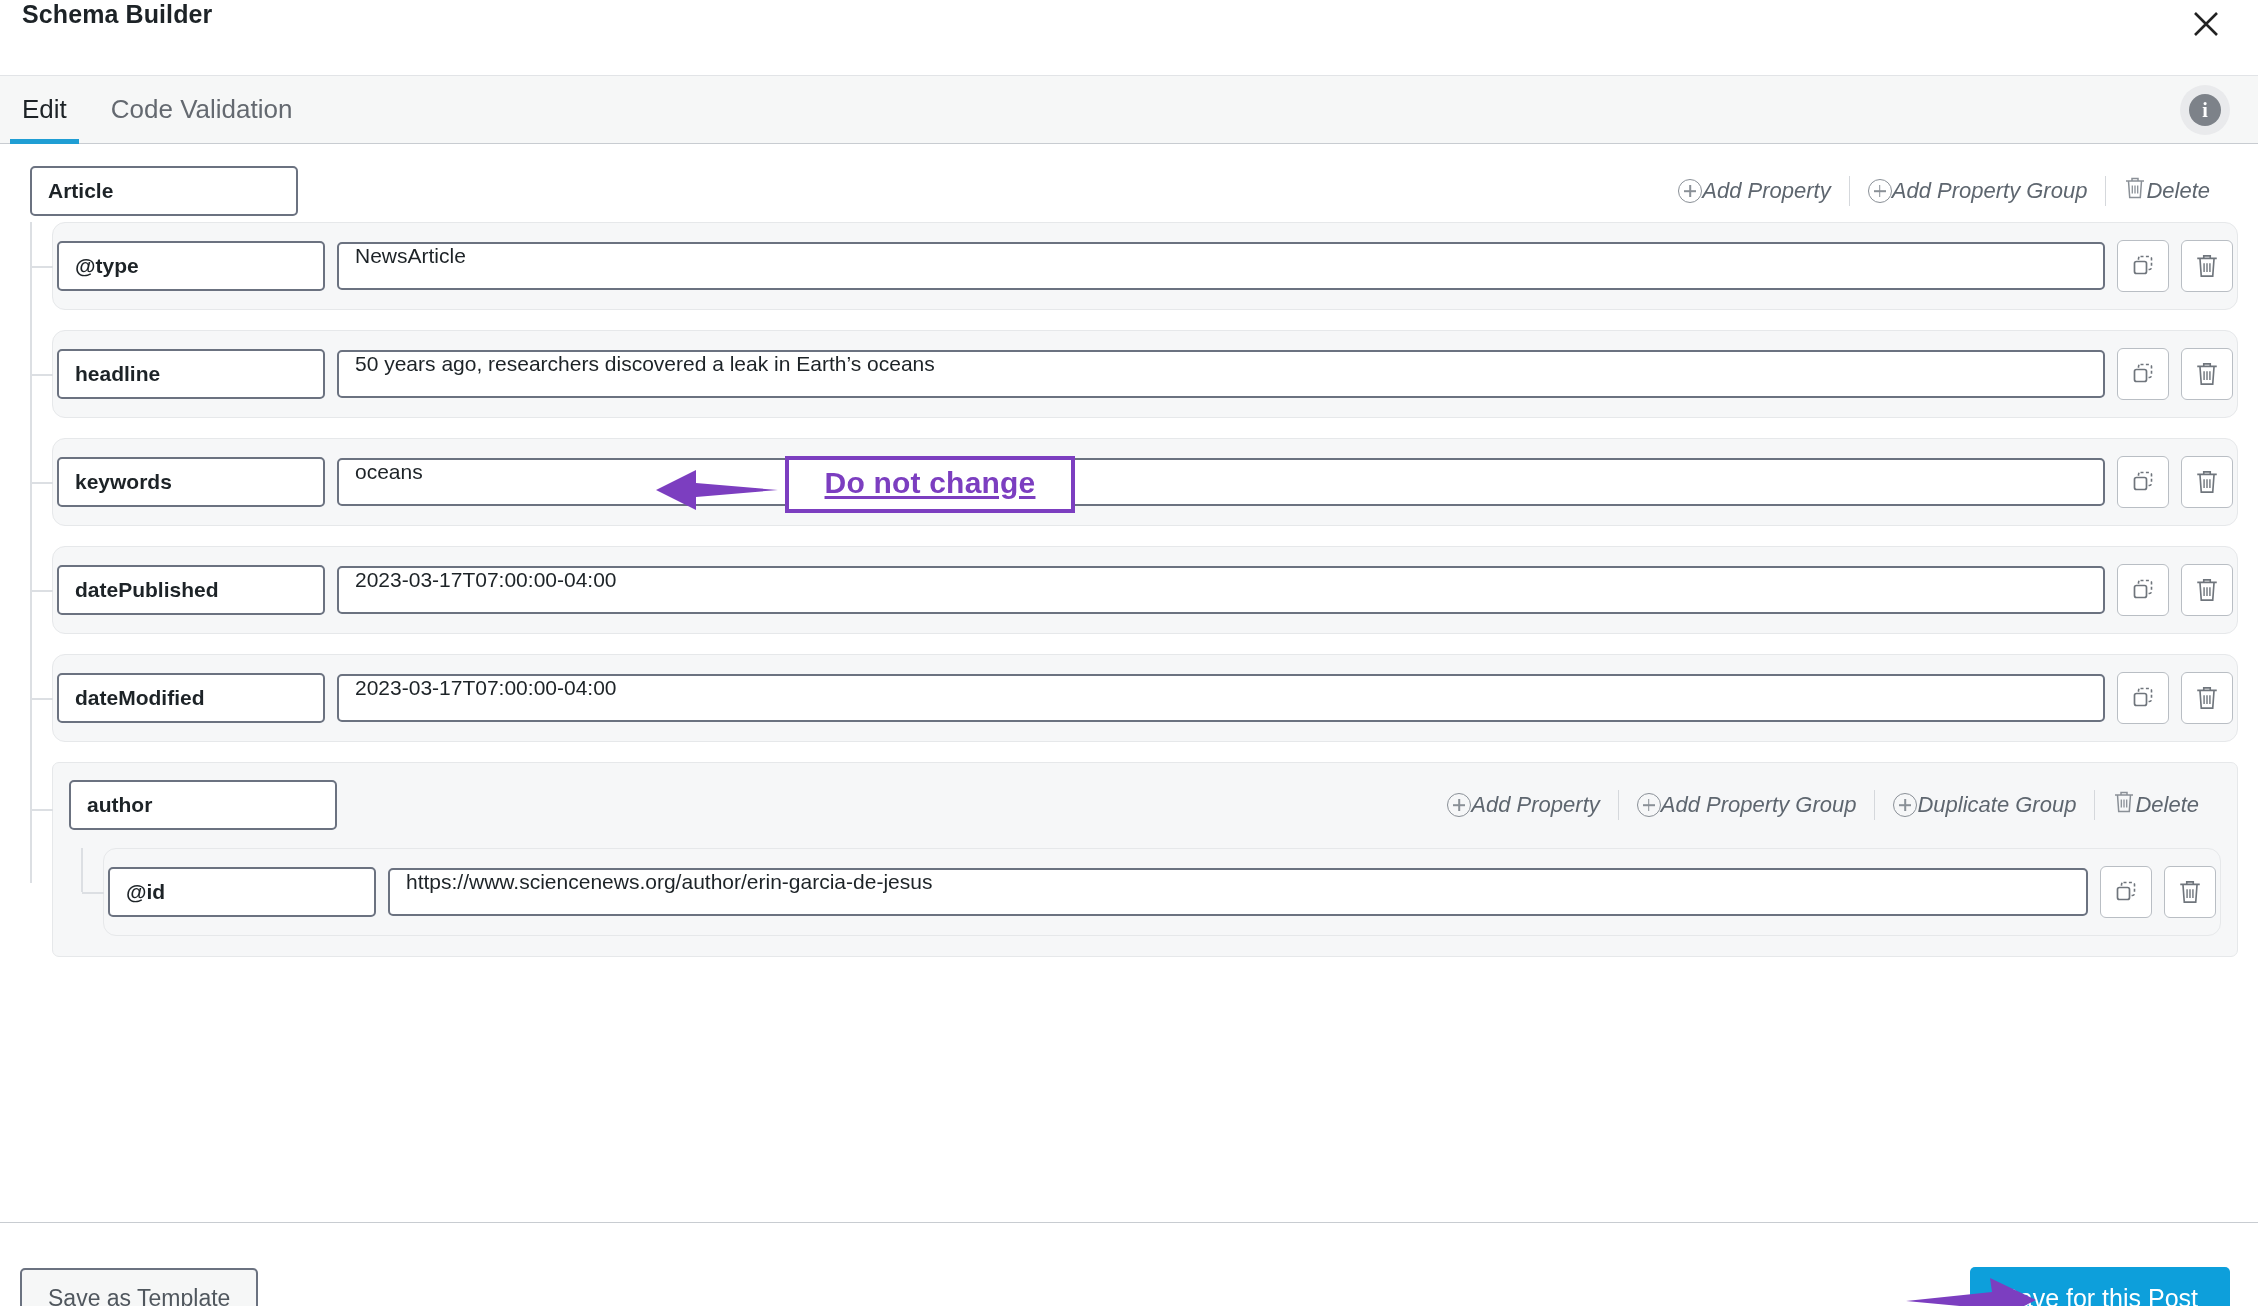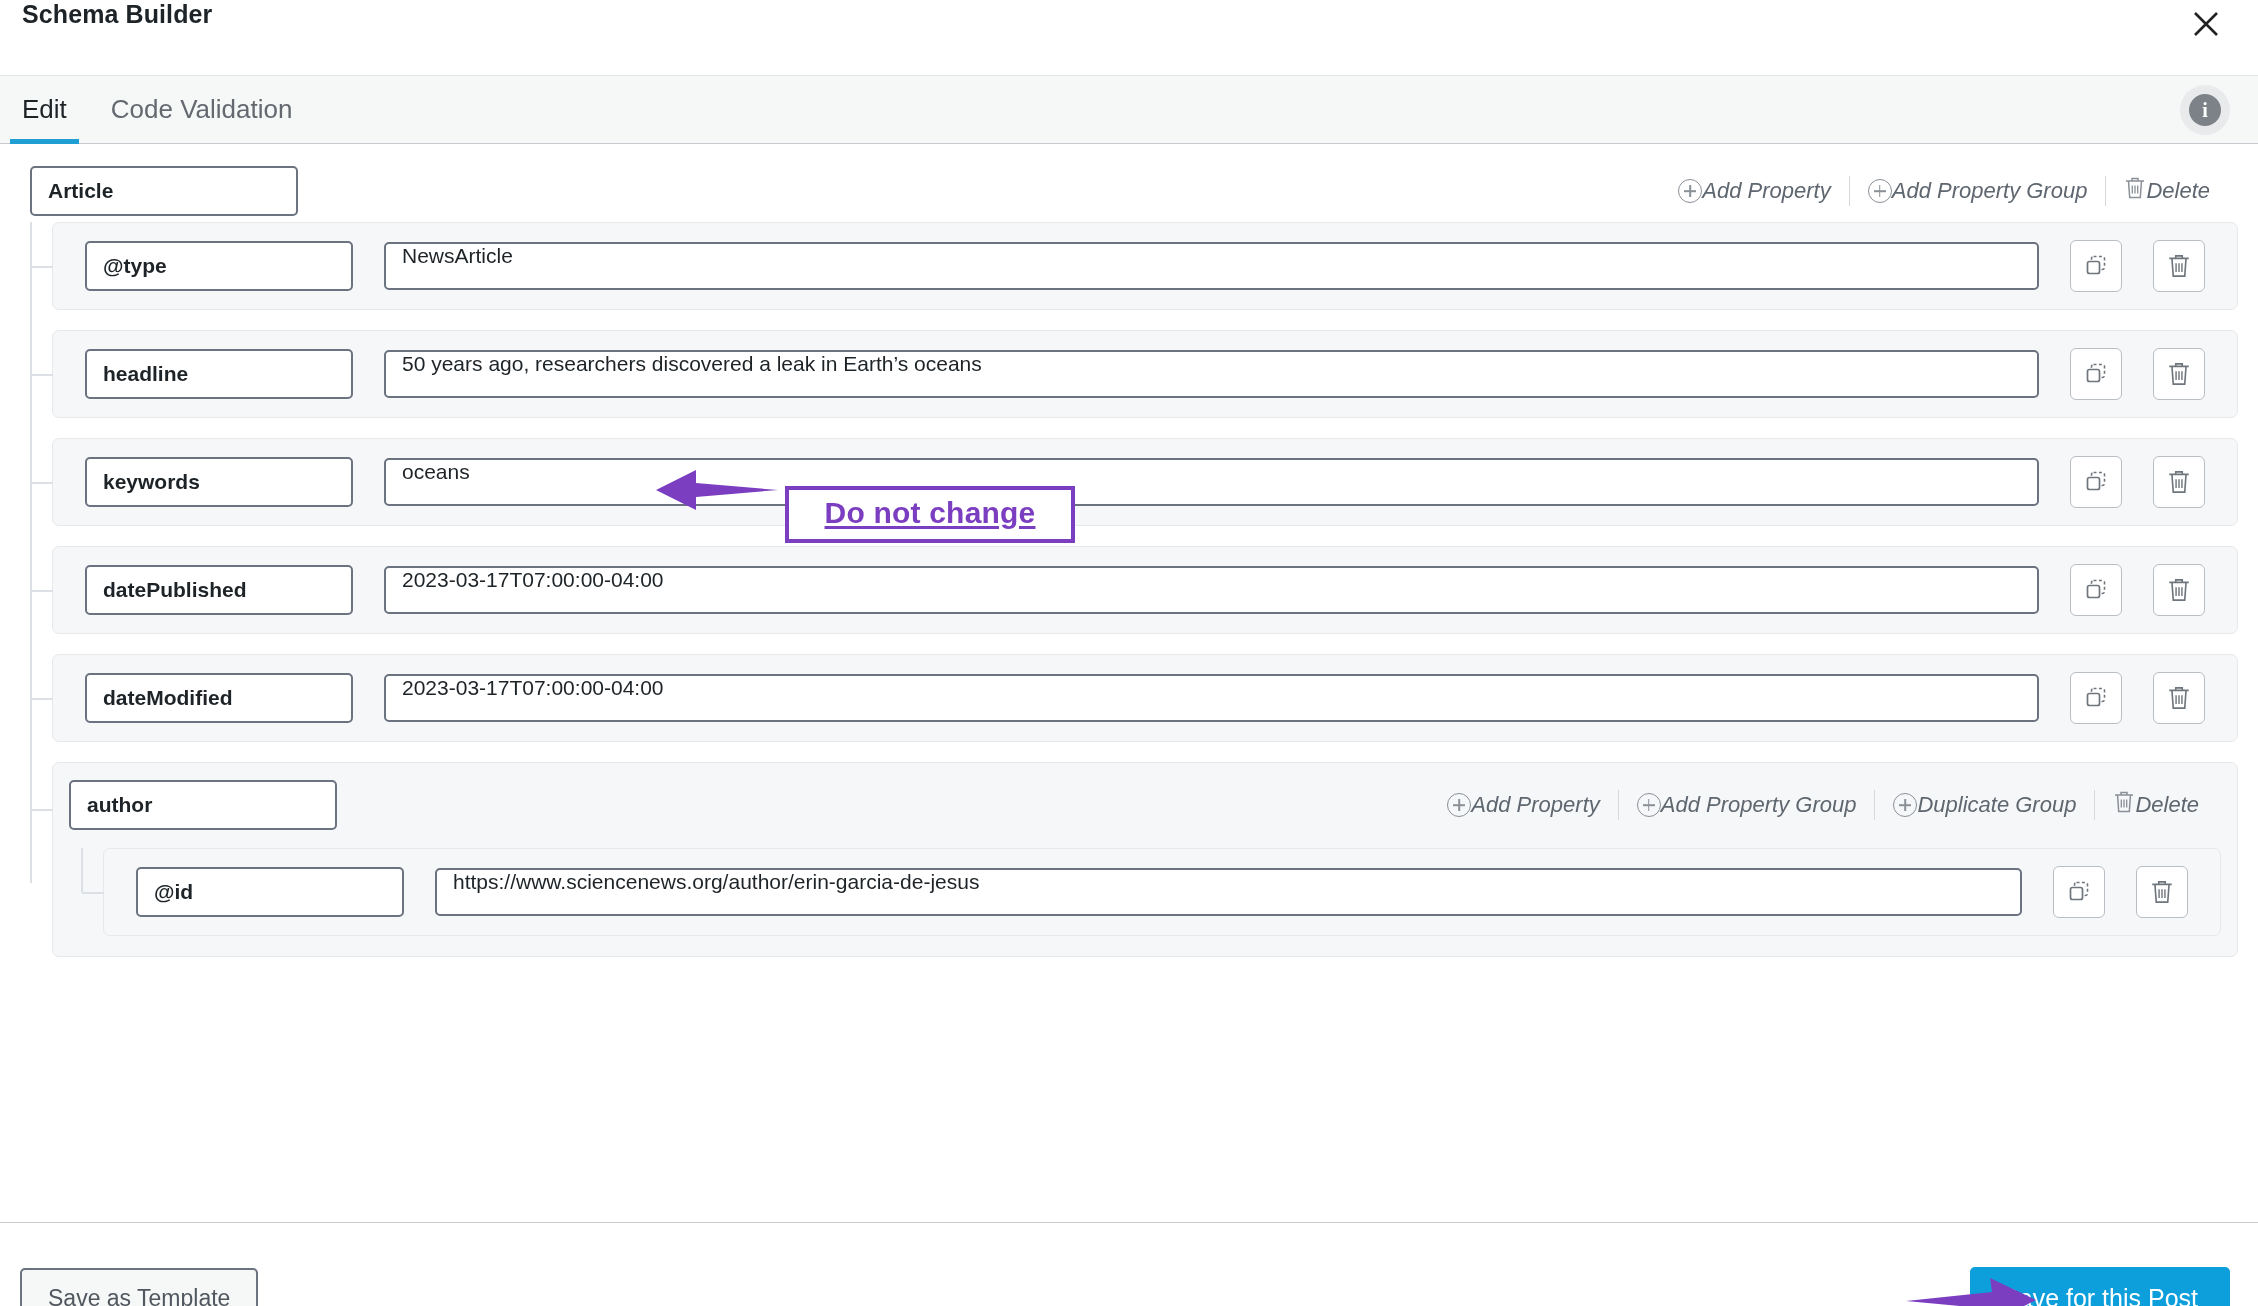--- a/index.html
+++ b/index.html
@@ -156,26 +156,26 @@
     position: absolute;
     left: 12px; top: 0; bottom: 74px;
     width: 2px;
     background: #dcdfe3;
   }
 
   .prop-row {
     position: relative;
     background: #f6f7f8;
     border: 1px solid #e6e8ea;
-    border-radius: 7px;
+    border-radius: 13px;
     margin-bottom: 20px;
-    padding: 17px 32px;
+    padding: 17px 4px;
     display: flex;
     align-items: center;
-    gap: 31px;
+    gap: 12px;
   }
   .prop-row::before {
     content: "";
     position: absolute;
     left: -22px;
     top: 50%;
     width: 22px; height: 2px;
     background: #dcdfe3;
   }
   .namebox.prop { width: 268px; flex: 0 0 268px; }
@@ -545,21 +545,21 @@
     </div>
 
   </div>
 
   <div class="anno-arrow" style="left:650px; top:322px;">
     <svg width="130" height="48" viewBox="0 0 130 48" aria-hidden="true">
       <path d="M128 24 L46 17 L46 4 L6 24 L46 44 L46 31 Z" fill="#7c3ec0"></path>
     </svg>
   </div>
 
-  <div class="anno-box" style="left:785px; top:342px; width:290px; height:57px;">
+  <div class="anno-box" style="left:785px; top:312px; width:290px; height:57px;">
     <span class="anno-text">Do not change</span>
   </div>
 
 </div>
 
 <div class="modal-footer">
   <button class="btn-secondary">
     <span>Save as Template</span>
   </button>
 

